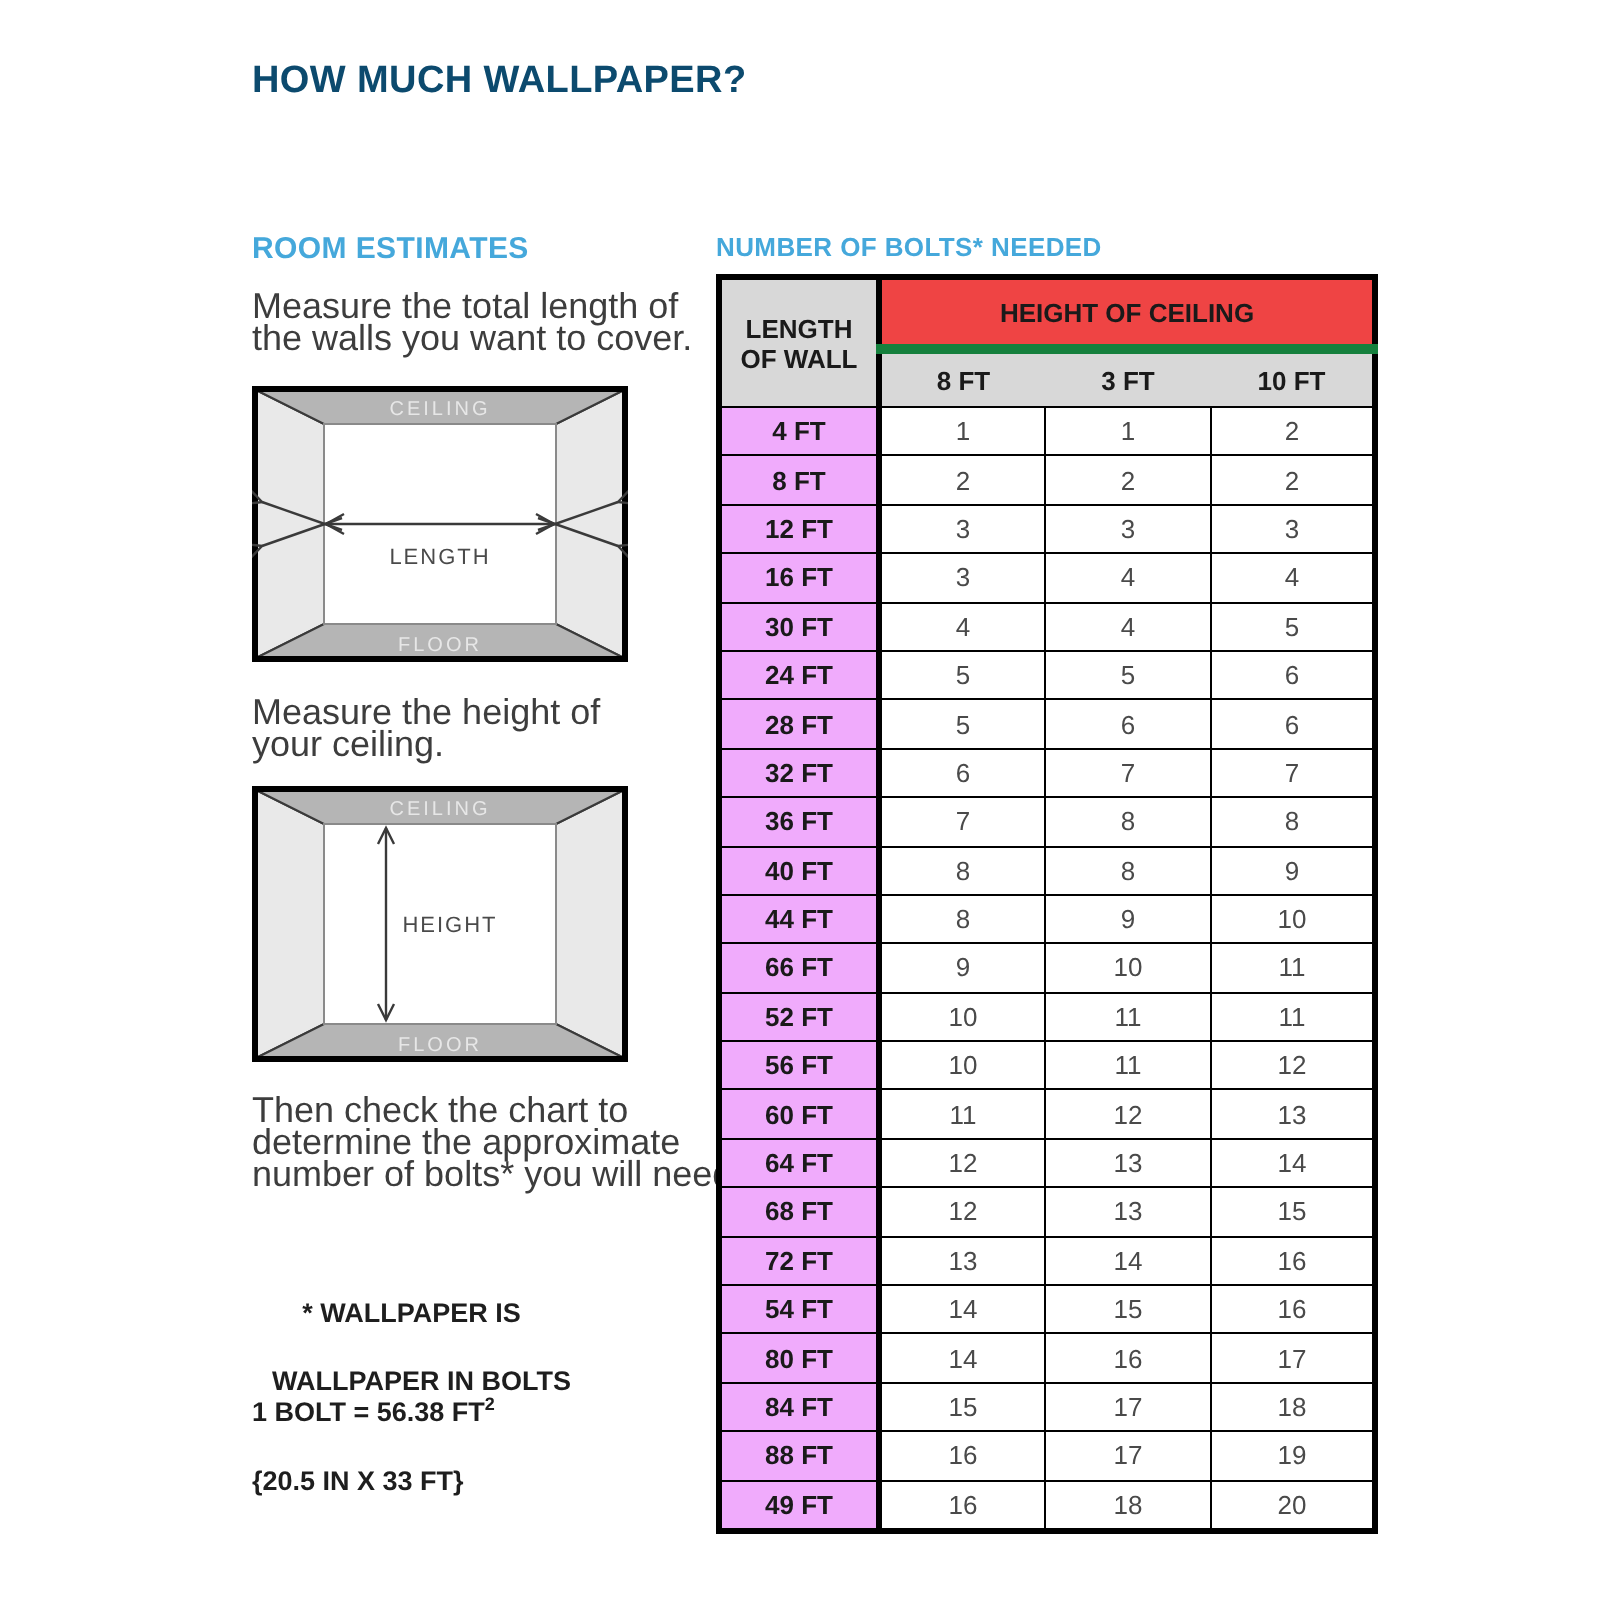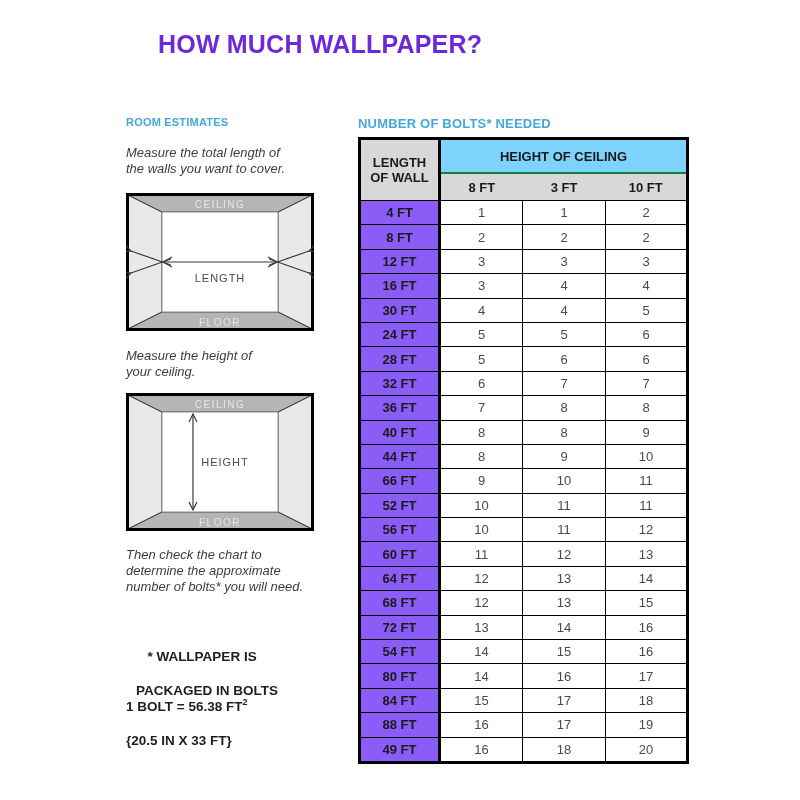--- a/index.html
+++ b/index.html
@@ -5,27 +5,27 @@
   html,body { margin:0; padding:0; background:#fff; }
   #page {
     position:relative; width:800px; height:800px; background:#ffffff;
     font-family:"Liberation Sans","DejaVu Sans",sans-serif; overflow:hidden;
     color:#3d3d3d;
   }
   .abs { position:absolute; }
 
   .main-title {
     left:126px; top:30px;
-    font-size:25px; font-weight:bold; color:#6d28d9; letter-spacing:0.2px;margin-left:32px;
+    font-size:19px; font-weight:bold; color:#0c4a6e; letter-spacing:0.2px;
   }
   .section-head {
-    font-size:11px; font-weight:bold; color:#45a8db; letter-spacing:0.2px;
+    font-size:15px; font-weight:bold; color:#45a8db; letter-spacing:0.2px;
   }
   .body-text {
-    font-size:13px; line-height:16px; color:#3d3d3d; white-space:pre-line;font-style:italic;
+    font-size:18px; line-height:16px; color:#3d3d3d; white-space:pre-line;
   }
   .foot-bold {
     font-size:13.5px; line-height:17px; font-weight:bold; color:#1e1e1e; white-space:pre-line;
   }
   .foot-indent { padding-left:10px; }
   .bolt-spec sup { font-size:9px; }
 
   .table-title {
     left:358px; top:116px; width:328px; text-align:left;
     font-size:13px; font-weight:bold; color:#45a8db; letter-spacing:0.2px;
@@ -37,30 +37,30 @@
   }
   table.bolts th, table.bolts td {
     padding:0; text-align:center; vertical-align:middle;
     font-size:13px;
   }
   th.len-hdr {
     background:#d8d8d8; border-right:3px solid #000;
     font-weight:bold; color:#1a1a1a; line-height:15px; white-space:pre-line;
   }
   th.group-hdr {
-    background:#7dd3fc; border-bottom:2px solid #15803d;
+    background:#ef4444; border-bottom:5px solid #15803d;
     font-weight:bold; color:#1a1a1a; height:32px;
   }
   tr.subhead th {
     background:#d8d8d8; border-left:none; border-right:none;
     border-bottom:1px solid #000;
     font-weight:bold; color:#1a1a1a; height:26px;
   }
   tbody th {
-    background:#8b5cf6; border:1px solid #000; border-right:3px solid #000;
+    background:#f0abfc; border:1px solid #000; border-right:3px solid #000;
     font-weight:bold; color:#1a1a1a; height:23.4px;
   }
   tbody td {
     background:#fff; border:1px solid #000; color:#4a4a4a; font-weight:normal;
   }
 </style>
 </head>
 <body>
 
 <div id="page">
@@ -120,21 +120,21 @@
       <text x="99" y="73" text-anchor="middle" font-size="11" letter-spacing="1" fill="#4a4a4a">HEIGHT</text>
     </svg>
   </div>
 
   <div class="abs body-text" style="left:126px; top:547px;">Then check the chart to
 determine the approximate
 number of bolts* you will need.</div>
 
   <div class="abs foot-bold" style="left:126px; top:631px;text-align:center;">
     <div>* WALLPAPER IS</div>
-    <div class="foot-indent">PACKAGED IN BOLTS</div>
+    <div class="foot-indent">WALLPAPER IN BOLTS</div>
   </div>
 
   <div class="abs foot-bold bolt-spec" style="left:126px; top:677px;">
     <div><span>1 BOLT = 56.38 FT</span><sup>2</sup></div>
     <div>{20.5 IN X 33 FT}</div>
   </div>
 
   <div class="abs table-title">NUMBER OF BOLTS* NEEDED</div>
 
   <div class="abs" style="left:358px; top:137px;">

